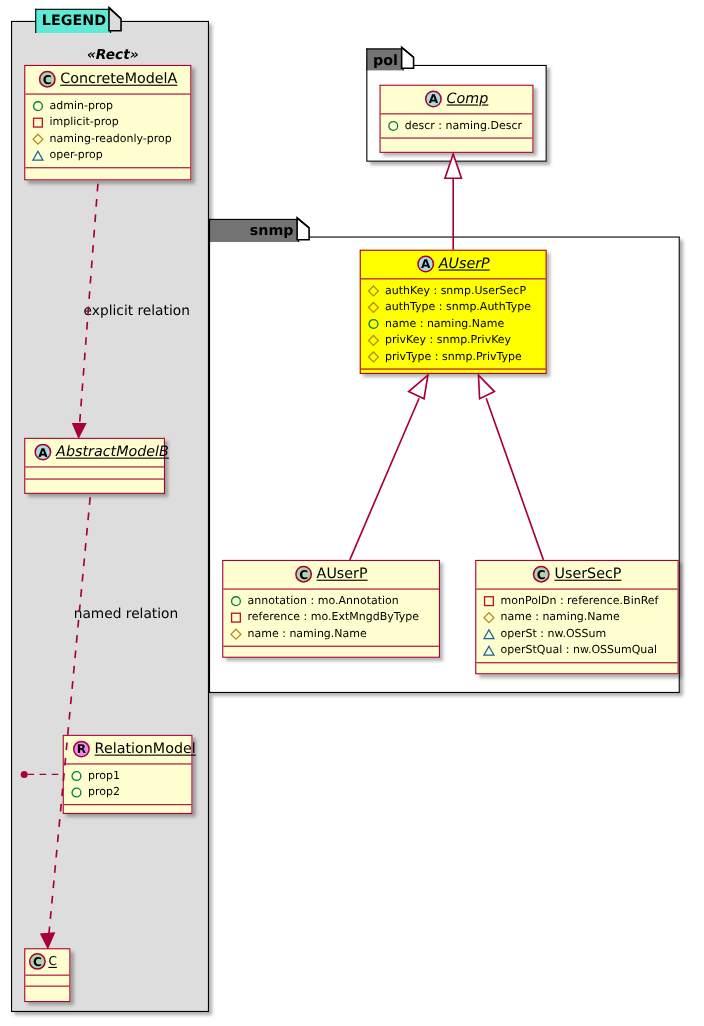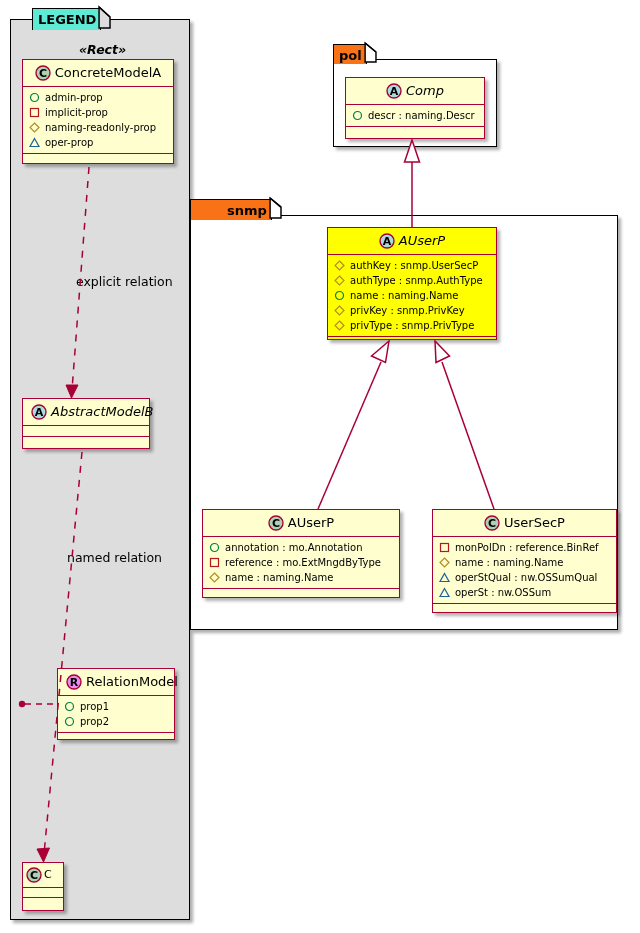--- a/index.html
+++ b/index.html
@@ -24,21 +24,21 @@
     position: absolute;
     box-sizing: border-box;
     border: 1.6px solid #000000;
     box-shadow: 3px 3px 3px rgba(0,0,0,0.32);
   }
   .pkg-tab {
     position: absolute;
     box-sizing: border-box;
     border: 1.6px solid #000000;
     border-bottom: none;
-    background: #f97316;
+    background: #737373;
     font-size: 13px;
     font-weight: bold;
     color: #000000;
     line-height: 1;
     padding: 4px 4px 3px 5px;
     white-space: nowrap;
     z-index: 5;
   }
   .pkg-tab .fold {
     position: absolute;
@@ -60,21 +60,21 @@
   .cls.hl { background: #FFFF00; }
   .cls-title {
     box-sizing: border-box;
     text-align: center;
     padding: 4px 8px 5px 8px;
     border-bottom: 1.4px solid #A80036;
     white-space: nowrap;
     font-size: 13px;
     position: relative;
   }
-  .cls-title .nm { vertical-align: middle; }
+  .cls-title .nm { vertical-align: middle; text-decoration: underline; }
   .cls-title.italic .nm { font-style: italic; }
   .cls-body {
     box-sizing: border-box;
     padding: 3px 6px 3px 6px;
     border-bottom: 1.4px solid #A80036;
   }
   .cls-body.empty { padding: 0; height: 11px; }
   .cls-foot {
     box-sizing: border-box;
     height: 11px;
@@ -330,27 +330,27 @@
       <div class="attr">
         <svg class="marker" width="11" height="11" viewBox="0 0 11 11">
           <path d="M5.5,1 L10,5.5 L5.5,10 L1,5.5 Z" fill="none" stroke="#B38D22" stroke-width="1.2"></path>
           </svg>
         <span class="txt">name : naming.Name</span>
       </div>
       <div class="attr">
         <svg class="marker" width="11" height="11" viewBox="0 0 11 11">
           <path d="M5.5,1.5 L10,9.5 L1,9.5 Z" fill="none" stroke="#1963A0" stroke-width="1.2"></path>
           </svg>
+        <span class="txt">operSt : nw.OSSum</span>
+      </div>
+      <div class="attr">
+        <svg class="marker" width="11" height="11" viewBox="0 0 11 11">
+          <path d="M5.5,1.5 L10,9.5 L1,9.5 Z" fill="none" stroke="#1963A0" stroke-width="1.2"></path>
+          </svg>
         <span class="txt">operStQual : nw.OSSumQual</span>
-      </div>
-      <div class="attr">
-        <svg class="marker" width="11" height="11" viewBox="0 0 11 11">
-          <path d="M5.5,1.5 L10,9.5 L1,9.5 Z" fill="none" stroke="#1963A0" stroke-width="1.2"></path>
-          </svg>
-        <span class="txt">operSt : nw.OSSum</span>
       </div>
     </div>
     <div class="cls-foot"></div>
   </div>
 
   <svg id="wires" viewBox="0 0 640 933">
 
     <path d="M89,167 L72,390" fill="none" stroke="#A80036" stroke-width="1.5" stroke-dasharray="7,7"></path>
     <path d="M71.5,398 L66,385 L78,385 Z" fill="#A80036" stroke="#A80036" stroke-width="1"></path>
 

